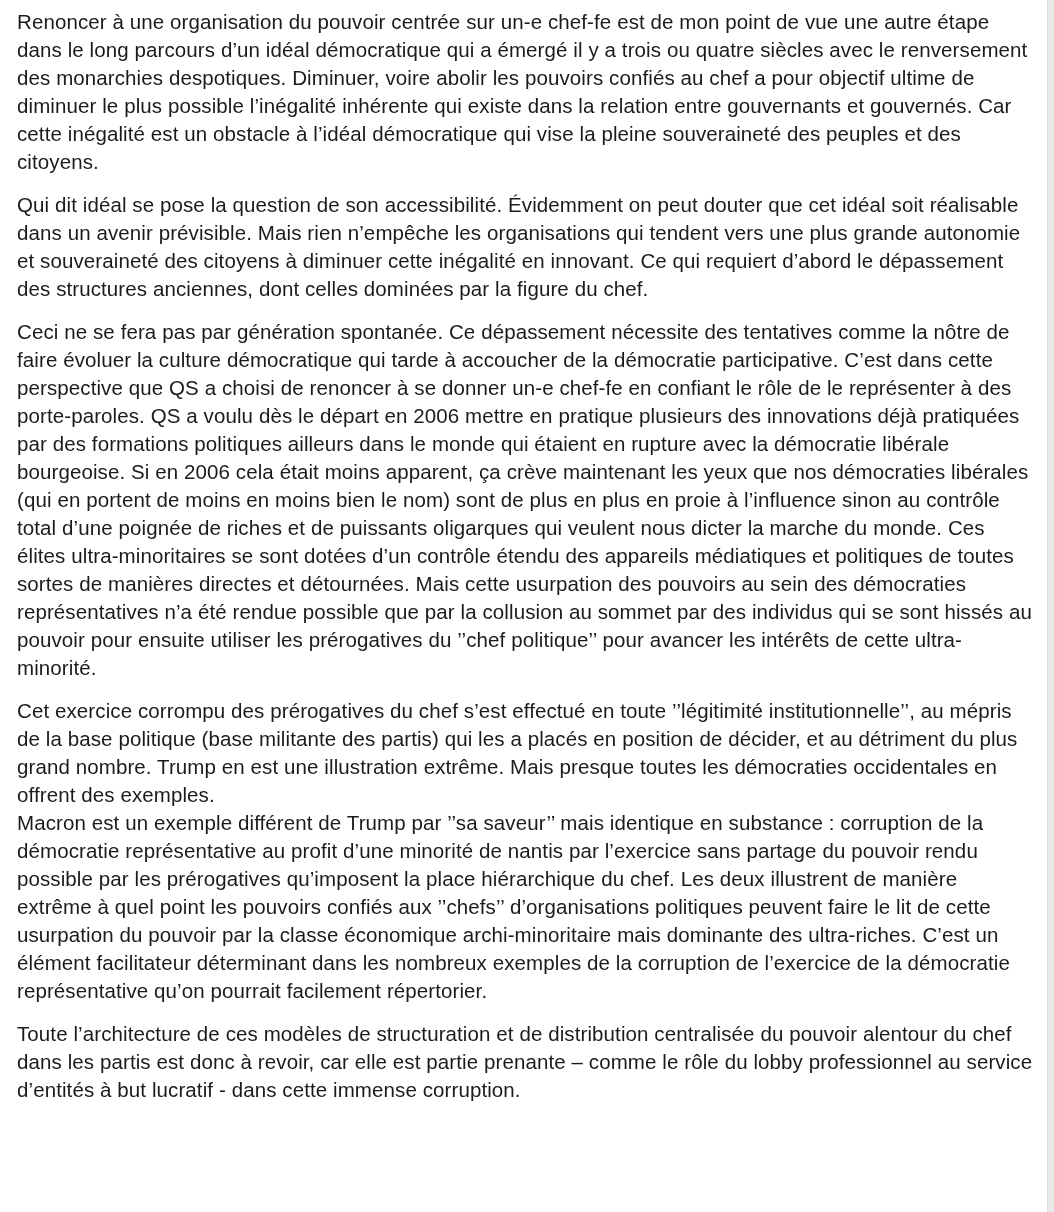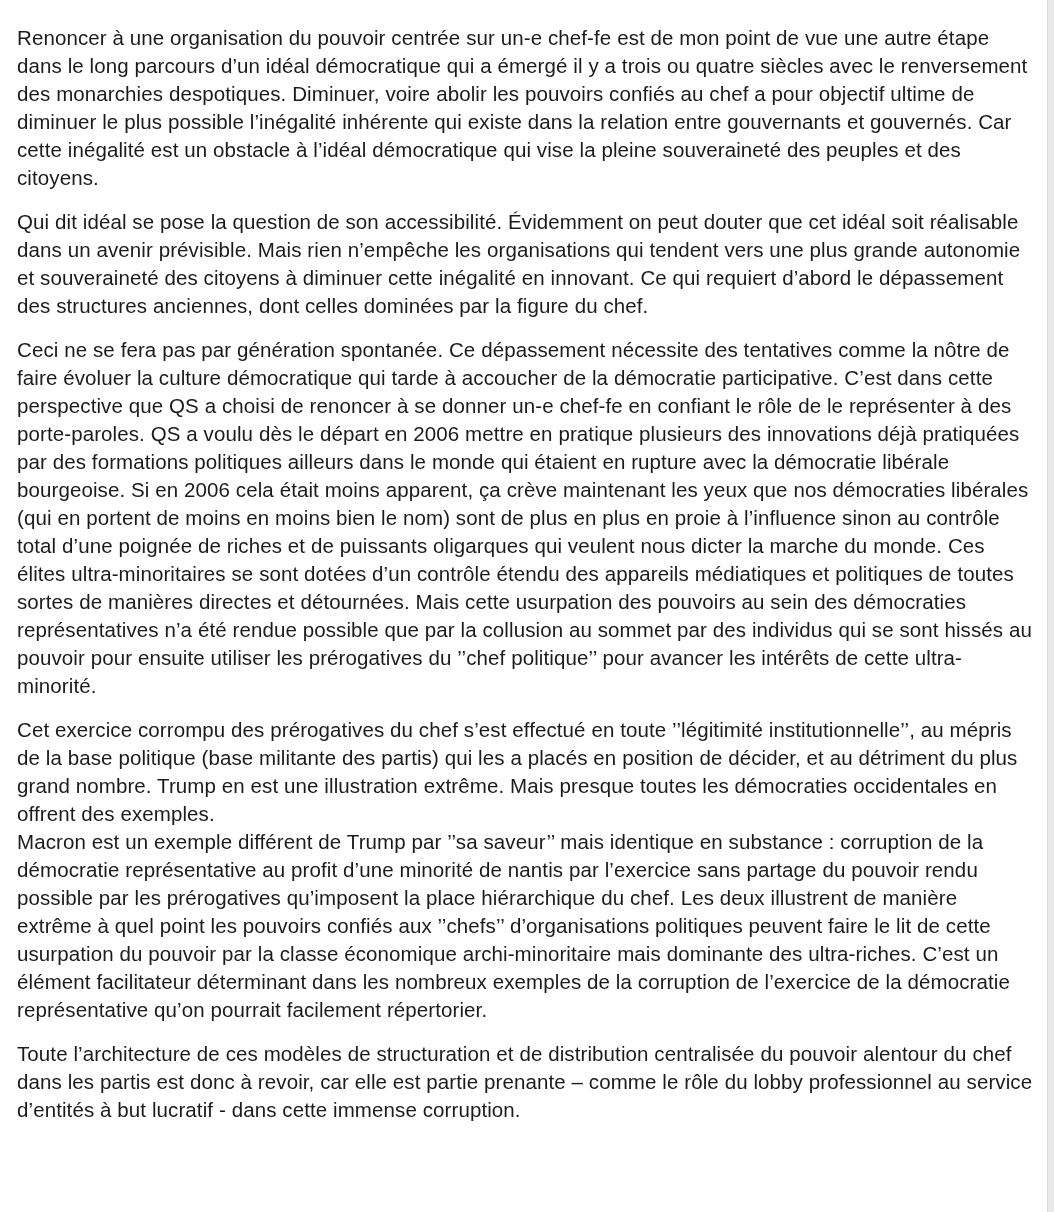--- a/index.html
+++ b/index.html
@@ -18,21 +18,21 @@
     position: absolute;
     top: 8px;
     left: 17px;
     width: 1016px;
     color: var(--text-color, #1b1b1d);
     font-size: 20.5px;
     line-height: 28px;
     letter-spacing: 0.1px;
   }
   .doc p {
-    margin: 16px 0 15px 0;
+    margin: 0 0 15px 0;
     white-space: pre-wrap;
   }
   .scrollbar-track {
     position: absolute;
     top: 0;
     right: 0;
     width: 6px;
     height: 100%;
     background: var(--scrollbar-color, #e9e9e9);
     border-left: 1px solid #dedede;

